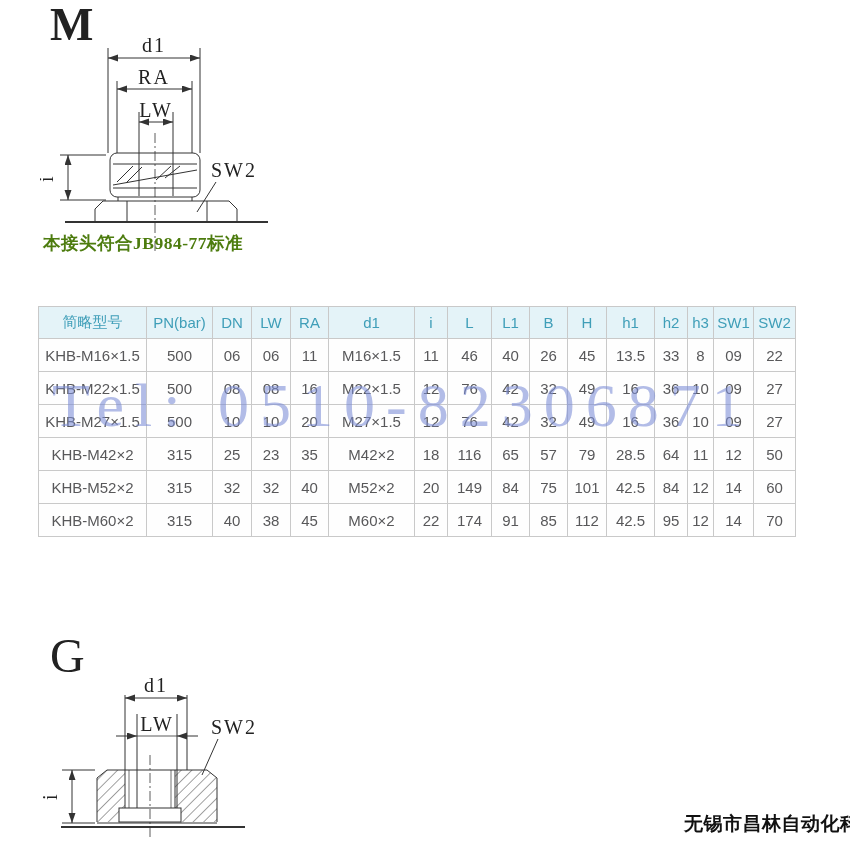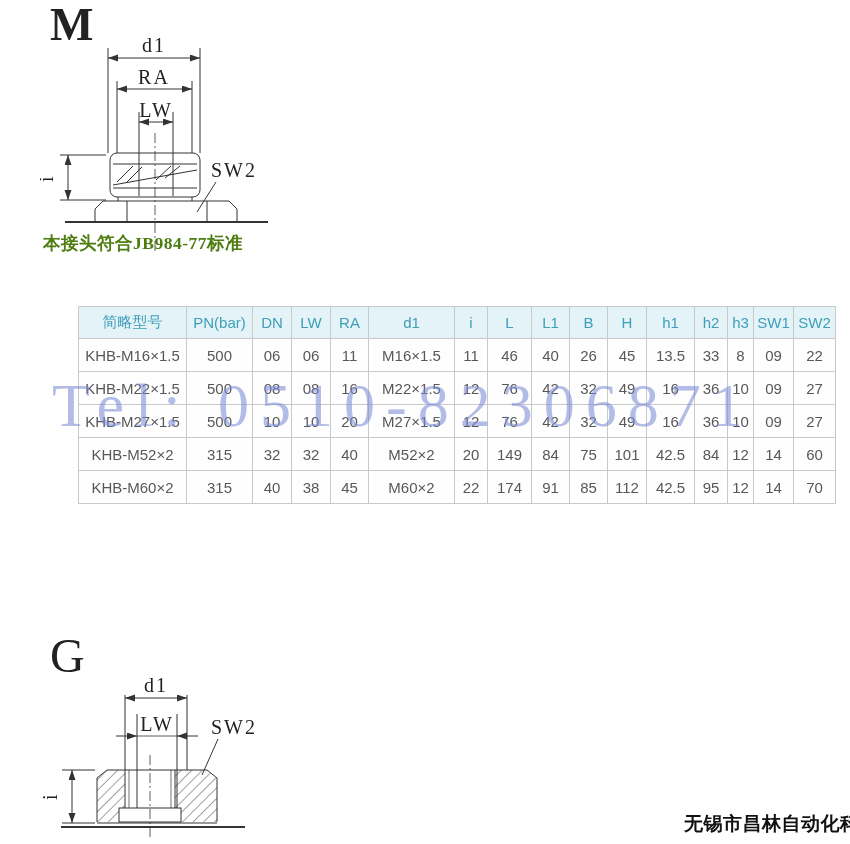--- a/index.html
+++ b/index.html
@@ -11,21 +11,21 @@
   .diag { position:absolute; }
   #diagram-m { left:40px; top:0; }
   #diagram-g { left:40px; top:635px; }
   .caption-m {
     position:absolute; left:43px; top:231px;
     font-family:"Liberation Serif", serif; font-weight:700;
     font-size:17.5px; color:#4d7c0f; letter-spacing:0.5px; white-space:nowrap;
   }
 
   
-  .table-wrap { position:absolute; left:38px; top:306px;margin-left:40px; }
+  .table-wrap { position:absolute; left:38px; top:306px; }
   table#spec { border-collapse:collapse; table-layout:fixed; }
   #spec th, #spec td {
     border:1px solid #c9c9c9; text-align:center; vertical-align:middle;
     font-size:15px; overflow:hidden; white-space:nowrap;
   }
   #spec th { background:#e4f3f8; color:#3f9eb8; font-weight:400; height:32px; }
   #spec td { color:#58585a; height:33px; background:#fefefe; }
   #spec tr > *:nth-child(1){width:108px}
   #spec tr > *:nth-child(2){width:66px}
   #spec tr > *:nth-child(3){width:39px}
@@ -196,20 +196,38 @@
             <td>42</td>
             <td>32</td>
             <td>49</td>
             <td>16</td>
             <td>36</td>
             <td>10</td>
             <td>09</td>
             <td>27</td>
           </tr>
           <tr>
+            <td>KHB-M42×2</td>
+            <td>315</td>
+            <td>25</td>
+            <td>23</td>
+            <td>35</td>
+            <td>M42×2</td>
+            <td>18</td>
+            <td>116</td>
+            <td>65</td>
+            <td>57</td>
+            <td>79</td>
+            <td>28.5</td>
+            <td>64</td>
+            <td>11</td>
+            <td>12</td>
+            <td>50</td>
+          </tr>
+          <tr>
             <td>KHB-M52×2</td>
             <td>315</td>
             <td>32</td>
             <td>32</td>
             <td>40</td>
             <td>M52×2</td>
             <td>20</td>
             <td>149</td>
             <td>84</td>
             <td>75</td>

